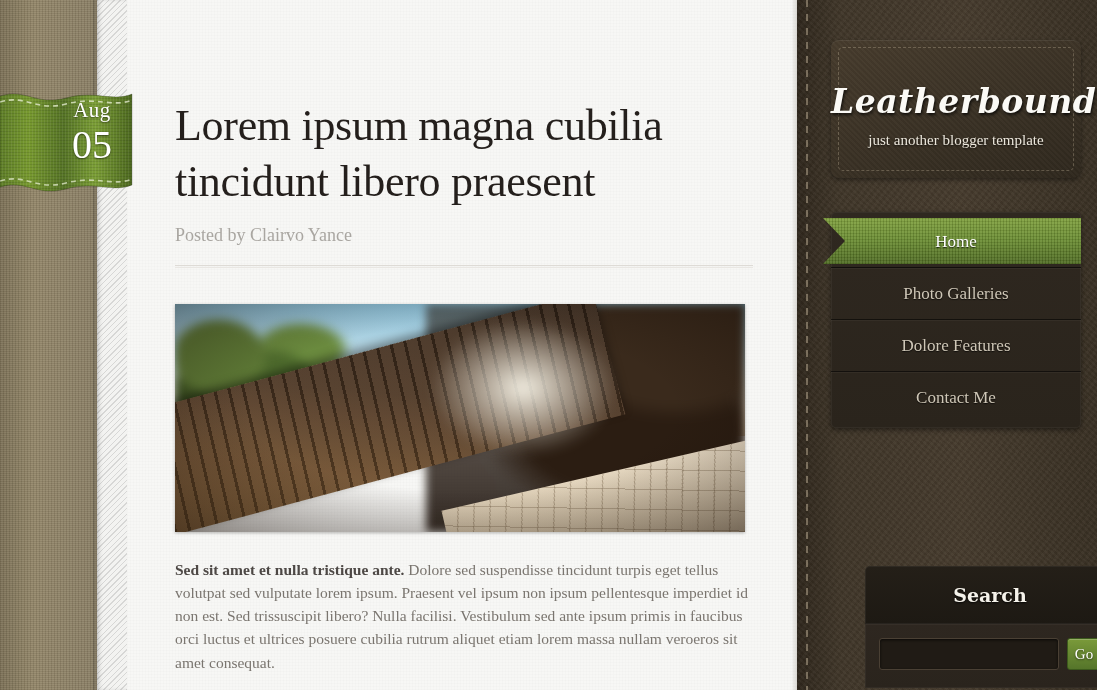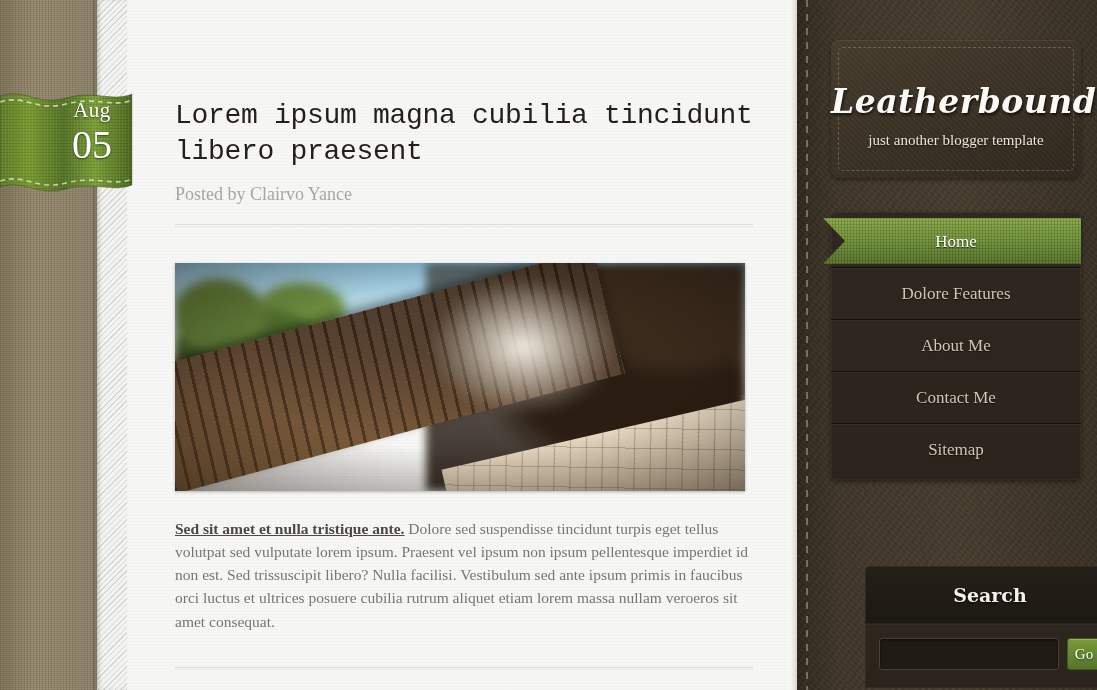--- a/index.html
+++ b/index.html
@@ -60,43 +60,43 @@
     text-align:center; color:#ffffff; width:56px;
     text-shadow:0 1px 2px rgba(0,0,0,.55);
     line-height:1;
   }
   .date-flag .dmon { font-size:21px; letter-spacing:.5px; display:block; }
   .date-flag .dday { font-size:40px; display:block; margin-top:4px; font-weight:400; }
 
   
   .post { position:absolute; left:48px; top:98px; width:578px; }
   .post-title {
-    font-family:Liberation Mono, monospace;
-    font-size:28px; line-height:1.28; color:#241f1c;
+    font-family:Liberation Serif, serif;
+    font-size:44px; line-height:1.28; color:#241f1c;
     font-weight:400; letter-spacing:-.3px;
   }
   .post-meta {
     margin-top:14px; font-size:18px; color:#a9a6a1;
     font-family:"Liberation Serif", serif;
   }
   .hr {
     margin-top:19px; height:3px;
     border-top:1px solid #dedbd6;
     border-bottom:1px solid #e9e7e3;
   }
   .post-photo {
     margin-top:36px; width:570px; height:228px;
     position:relative; overflow:hidden;
     box-shadow:0 1px 3px rgba(0,0,0,.28);
   }
   .post-body {
     margin-top:26px; font-size:15.5px; line-height:1.5; color:#7a756f;
     font-family:"Liberation Serif", serif;
   }
-  .post-body b { color:#4d4845; font-weight:700;text-decoration:underline; }
+  .post-body b { color:#4d4845; font-weight:700; }
   .hr-bottom {
     margin-top:34px; height:3px;
     border-top:1px solid #dedbd6;
     border-bottom:1px solid #eceae6;
   }
 
   
   .ph { position:absolute; inset:0; }
   .ph-sky {
     position:absolute; left:0; top:0; width:100%; height:58%;
@@ -342,30 +342,27 @@
       <div class="brand-title">Leatherbound</div>
       <div class="brand-tag">just another blogger template</div>
     </div>
 
     <nav class="nav">
       <div class="nav-item active">
         <div class="ribbon-bg"></div>
         <span>Home</span>
       </div>
       <div class="nav-item">
+        <span>Photo Galleries</span>
+      </div>
+      <div class="nav-item">
         <span>Dolore Features</span>
-      </div>
-      <div class="nav-item">
-        <span>About Me</span>
       </div>
       <div class="nav-item">
         <span>Contact Me</span>
-      </div>
-      <div class="nav-item">
-        <span>Sitemap</span>
       </div>
     </nav>
   </div>
 
   <div class="search">
     <div class="search-head">Search</div>
     <div class="search-body">
       <input class="search-input" type="text" placeholder="" style="">
       <div class="go-btn">Go</div>
     </div>

